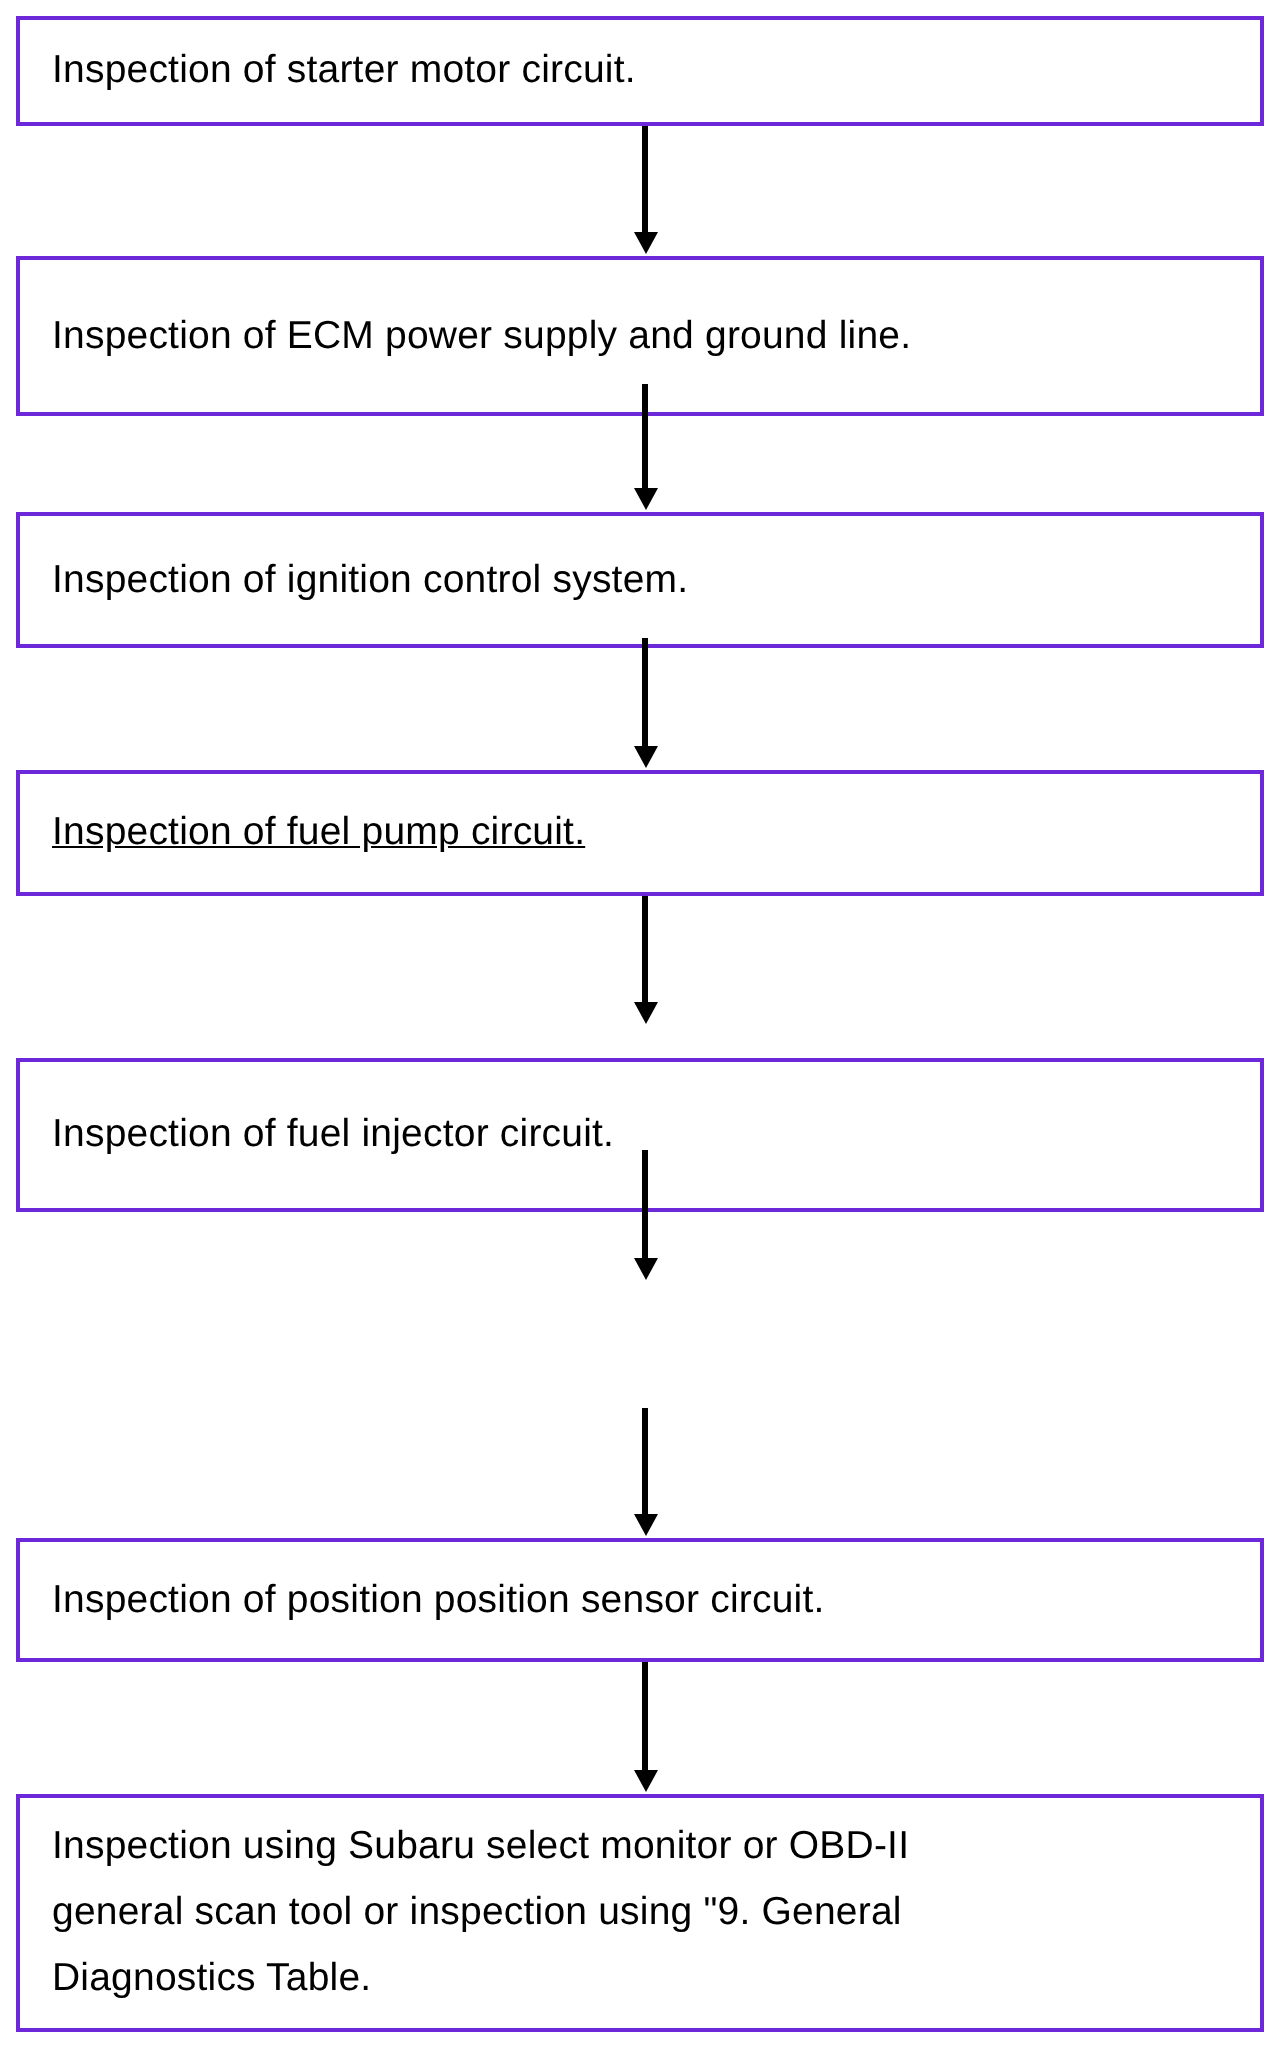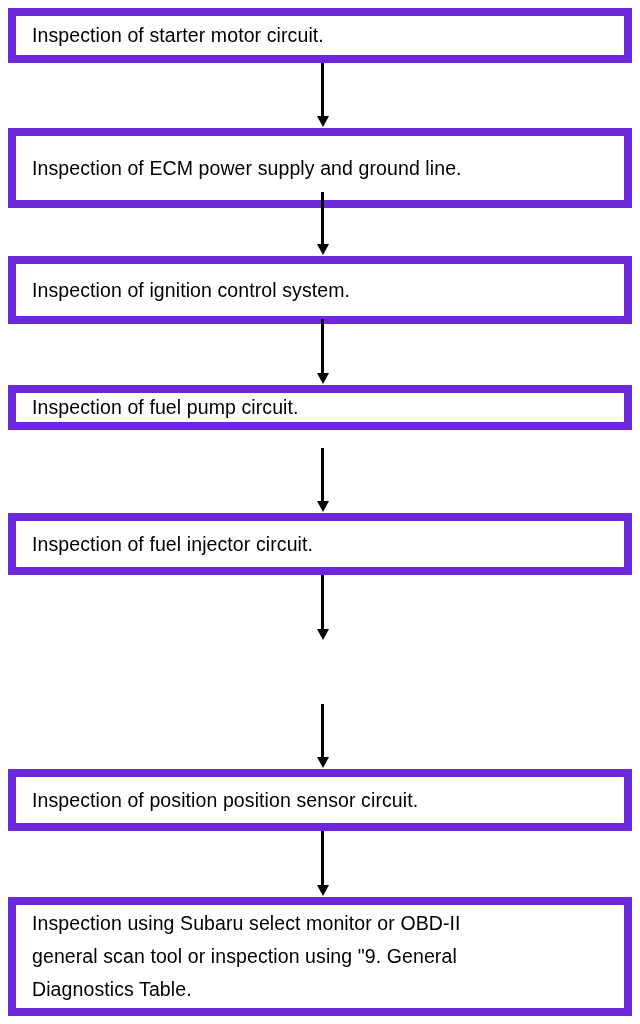--- a/index.html
+++ b/index.html
@@ -23,40 +23,40 @@
     height: 1024px;
     background: #ffffff;
   }
 
   
   .node {
     position: absolute;
     left: 8px;
     width: 624px;          
     box-sizing: border-box;
-    border: 8px solid #6d28d9;
+    border: 2px solid #6d28d9;
     background: #ffffff;
     display: flex;
     flex-direction: column;
     justify-content: center;
   }
   .node .label {
     padding: 0 0 0 16px;
     font-size: 19.5px;
     line-height: 33px;
     letter-spacing: 0.1px;
     white-space: pre-line;
     color: #000000;
   }
 
   .node-1 { top: 8px;   height: 55px; }
   .node-2 { top: 128px; height: 80px; }
   .node-3 { top: 256px; height: 68px; }
-  .node-4 { top: 385px; height: 45px; }
-  .node-5 { top: 513px; height: 62px; }
+  .node-4 { top: 385px; height: 63px; text-decoration: underline; }
+  .node-5 { top: 529px; height: 77px; }
   .node-6 { top: 641px; height: 63px; }
   .node-7 { top: 769px; height: 62px; }
   .node-8 { top: 897px; height: 119px; }
   .node-8 .label { line-height: 33px; }
 
   
   .connector {
     position: absolute;
     left: 321px;
     width: 3px;

